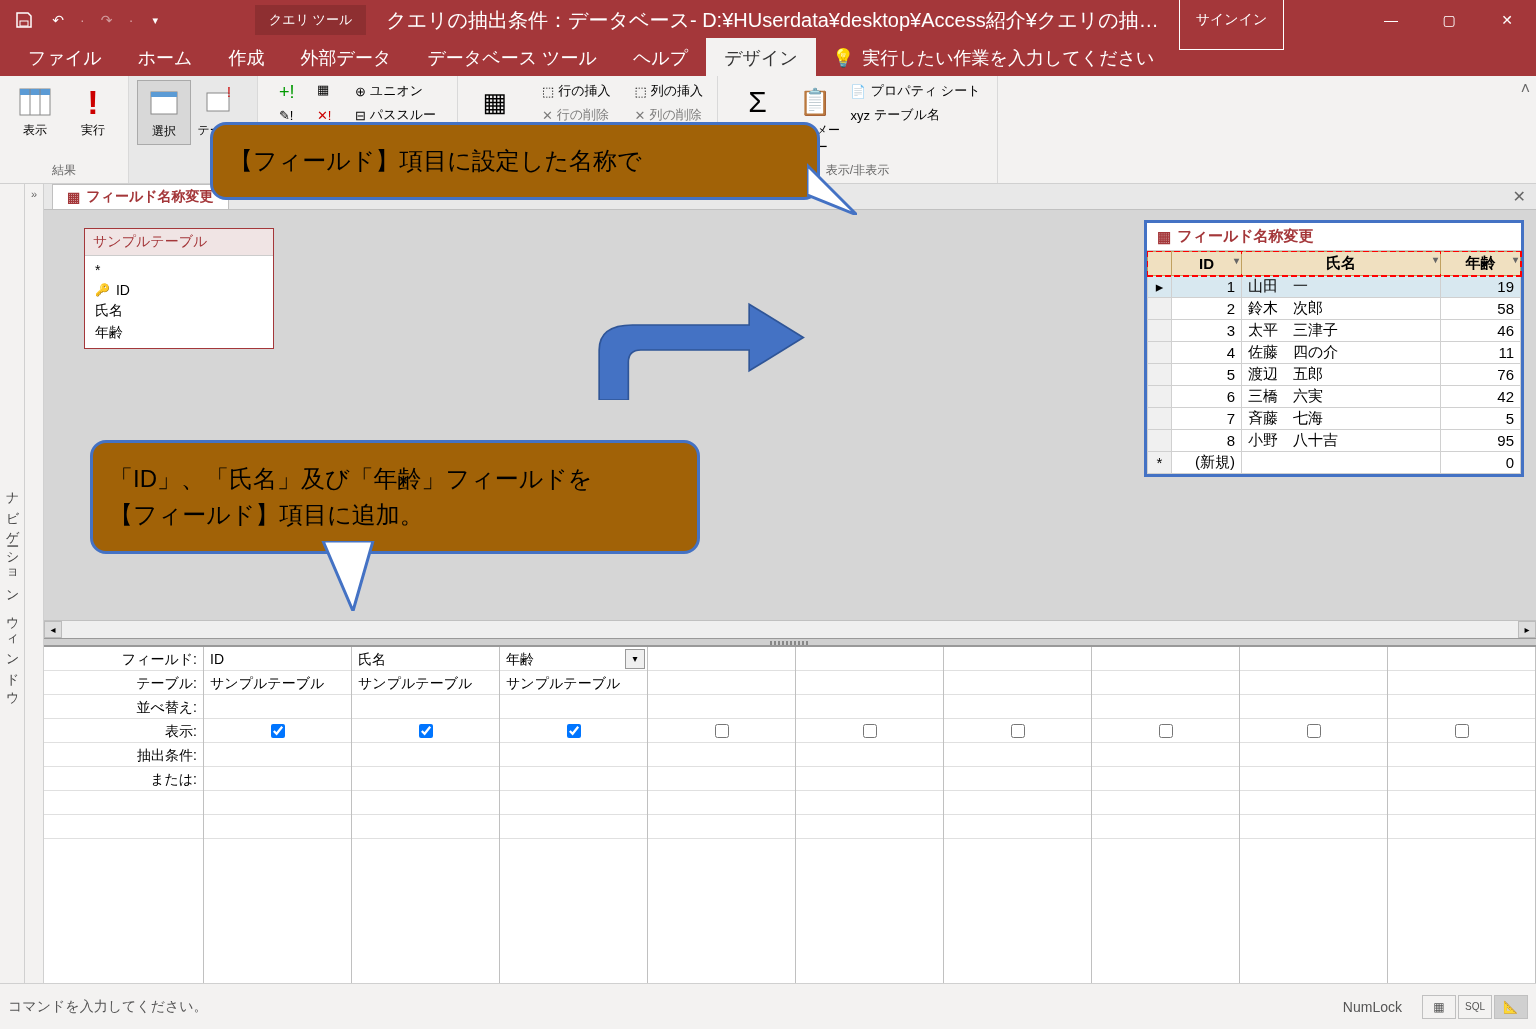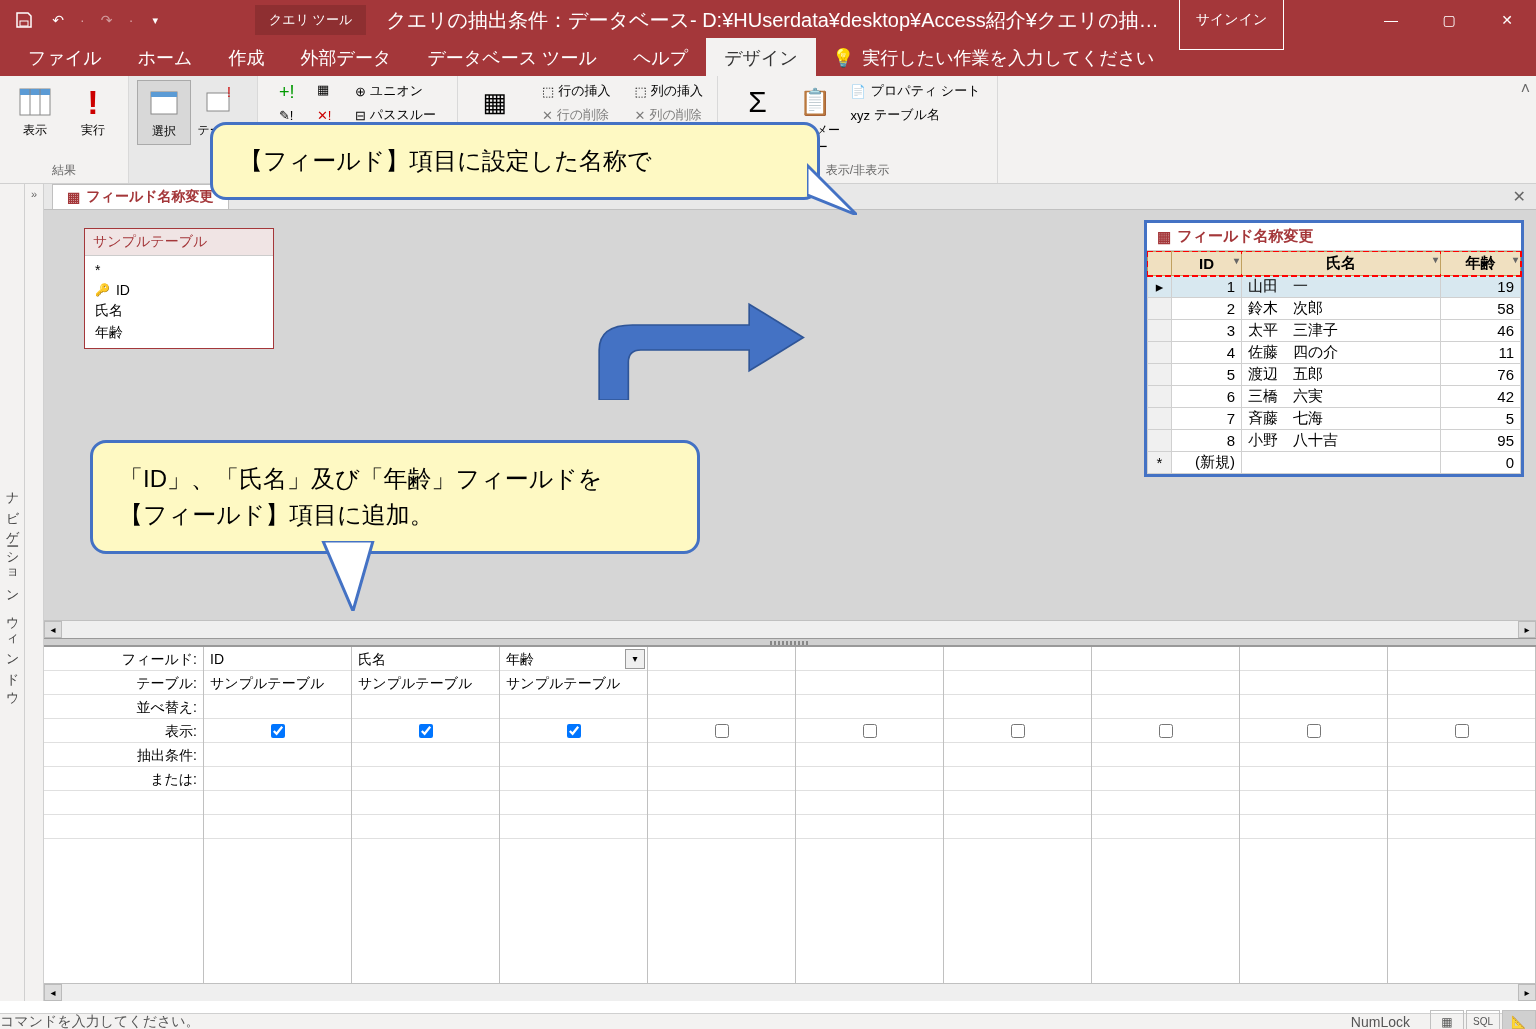--- a/index.html
+++ b/index.html
@@ -79,29 +79,29 @@
 .ds-header-row { outline: 3px dashed #ff0000; outline-offset: -2px; }
 .ds-table th .dd { position: absolute; right: 2px; color: #666; font-size: 10px; }
 .ds-table td { border: 1px solid #d0d0d0; padding: 1px 6px; }
 .ds-table tr.sel td { background: #d8e8f0; }
 .ds-rowhead { background: #f0f0f0; width: 24px; text-align: center; }
 .ds-id { text-align: right; width: 70px; }
 .ds-age { text-align: right; width: 80px; }
 .ds-name { text-align: left; }
 
 
-.callout { position: absolute; background: #fef9c3; border: 3px solid #4472c4; border-radius: 16px; padding: 18px 26px; font-size: 24px; line-height: 1.5; }
+.callout { position: absolute; background: #a16207; border: 3px solid #4472c4; border-radius: 16px; padding: 18px 16px; font-size: 24px; line-height: 1.5; }
 .callout1 { top: 122px; left: 210px; width: 610px; }
 .callout2 { top: 440px; left: 90px; width: 610px; }
 
 
 .big-arrow { position: absolute; top: 300px; left: 560px; width: 270px; height: 100px; }
 
 
-.statusbar { position: absolute; bottom: 0; left: 0; right: 0; height: 16px; background: #f3f2f1; border-top: 1px solid #d0d0d0; display: flex; align-items: center; padding: 0 0; font-size: 14px; color: #555; }
+.statusbar { position: absolute; bottom: 0; left: 0; right: 0; height: 46px; background: #f3f2f1; border-top: 1px solid #d0d0d0; display: flex; align-items: center; padding: 0 8px; font-size: 14px; color: #555; }
 .statusbar .spacer { flex: 1; }
 .view-btns { display: flex; gap: 2px; }
 .view-btn { width: 34px; height: 24px; border: 1px solid #c0c0c0; display: flex; align-items: center; justify-content: center; font-size: 12px; }
 </style>
 </head>
 <body>
 
 <div class="titlebar">
   <div class="qat">
     <div class="qat-btn">

